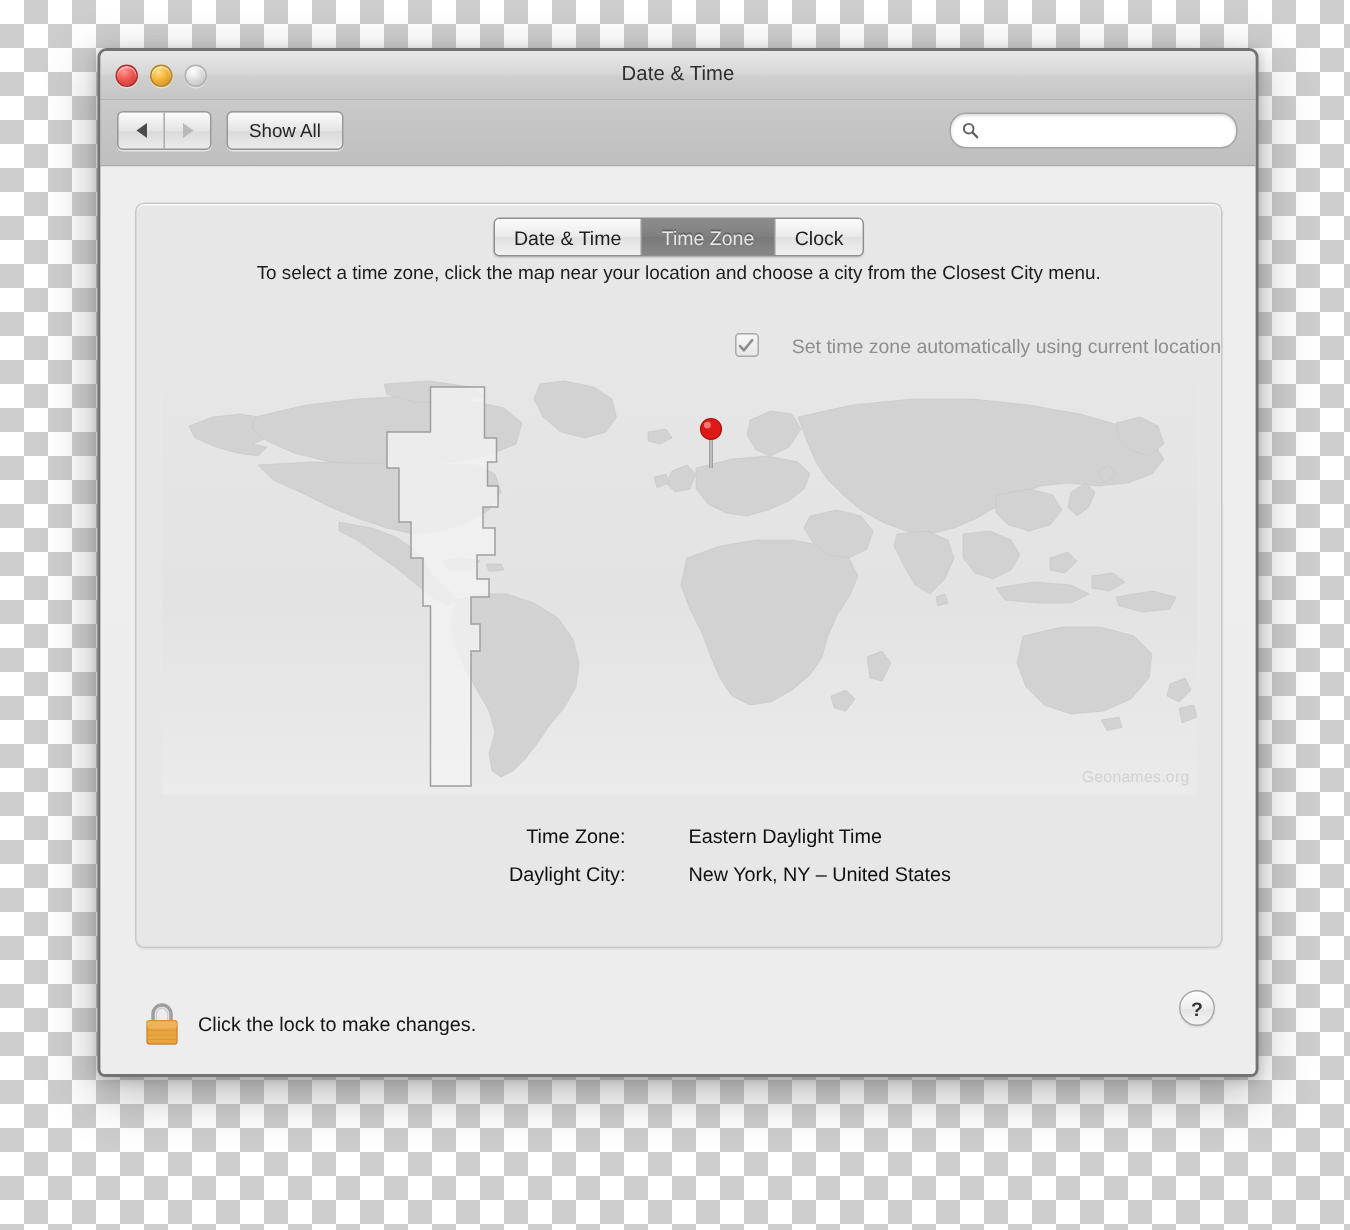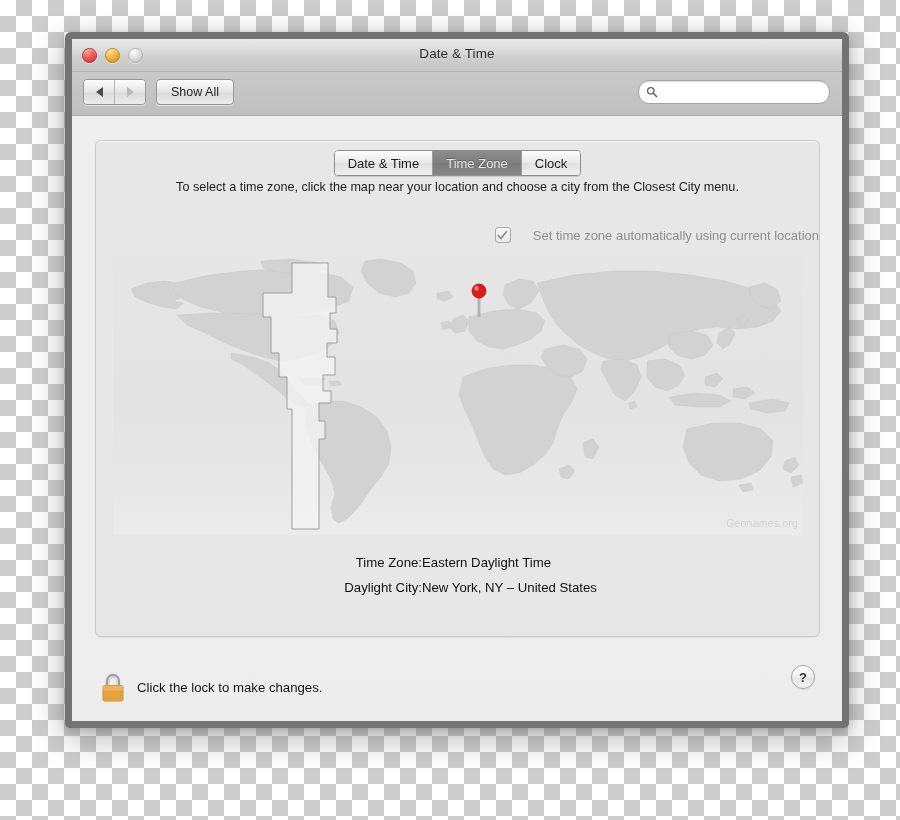--- a/index.html
+++ b/index.html
@@ -20,21 +20,21 @@
 
   
   .window {
     position: absolute;
     left: 65px; top: 32px;
     width: 770px; height: 682px;
     border-radius: 6px 6px 5px 5px;
     background: #ececec;
     box-shadow: 0 10px 34px rgba(80,80,80,0.42), 0 2px 8px rgba(90,90,90,0.30);
     overflow: hidden;
-    border: 7px solid #737373;
+    border: 2px solid #737373;
   }
 
   
   .titlebar {
     position: relative;
     height: 32px;
     background: linear-gradient(to bottom, #e9e9e9 0%, #d6d6d6 48%, #cfcfcf 52%, #c6c6c6 100%);
     border-bottom: 1px solid #b3b3b3;
   }
   .traffic {
@@ -210,22 +210,22 @@
     letter-spacing: 0.2px;
   }
 
   
   .inforows {
     position: absolute;
     left: 0; right: 0; top: 414px;
     font-size: 13.2px; color: #111;
   }
   .irow { display: flex; align-items: baseline; margin-bottom: 10px; }
-  .ilabel { width: 326px; text-align: right; padding-right: 0; color: #101010; }
-  .ivalue { color: #101010; }
+  .ilabel { width: 326px; text-align: right; padding-right: 19px; color: #101010; }
+  .ivalue { color: #101010; margin-left: 23px; }
 
   
   .bottombar {
     position: absolute;
     left: 0; right: 0; bottom: 0; height: 80px;
   }
   .lockrow {
     position: absolute; left: 28px; top: 28px;
     display: flex; align-items: center; gap: 11px;
   }

